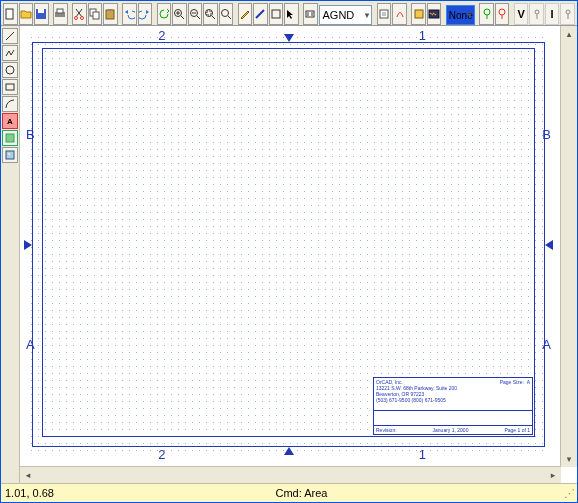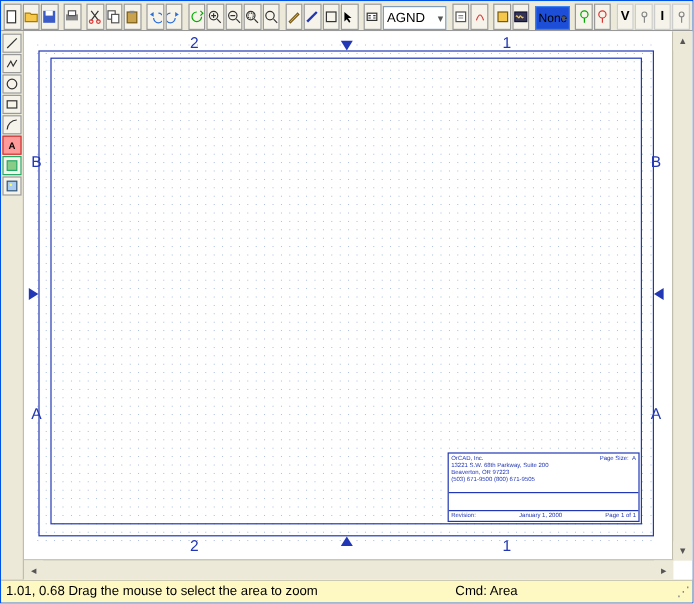--- a/index.html
+++ b/index.html
@@ -330,17 +330,16 @@
       </div>
       <div class="sb-h">
         <div class="sb-arrow">◂</div>
         <div class="sb-arrow">▸</div>
       </div>
     </div>
   </div>
 
   <div class="statusbar">
     <span>1.01,  0.68</span>&nbsp;
-    <span>Drag the mouse to select the area to zoom</span>
     <span class="cmd">Cmd: Area</span>
     <span class="grip">⋰</span>
   </div>
 </div>
 
 </body></html>

